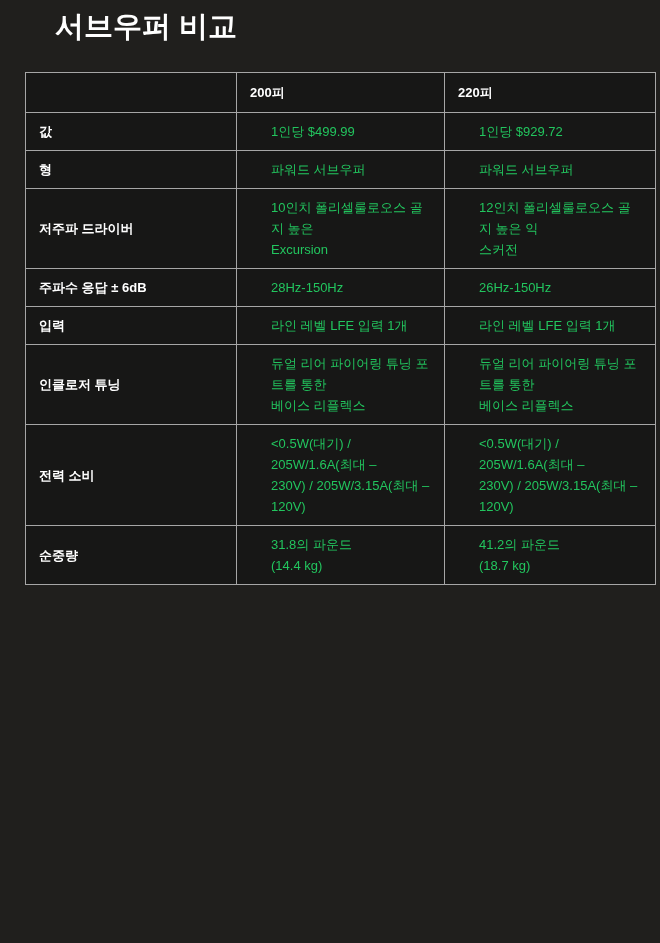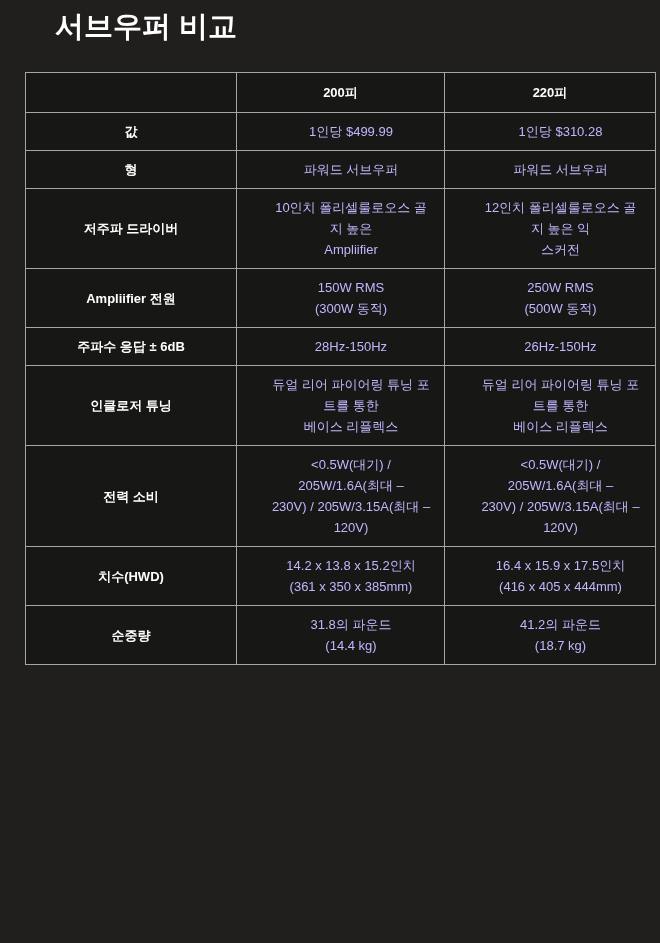--- a/index.html
+++ b/index.html
@@ -29,31 +29,31 @@
     border-collapse: collapse;
     table-layout: fixed;
     background: #171716;
   }
   table.compare th,
   table.compare td {
     border: 1px solid #a6a6a6;
     padding: 8px 13px;
     font-size: 13px;
     line-height: 21px;
-    text-align: center;
+    text-align: left;
     vertical-align: middle;
     white-space: pre-line;
     overflow: hidden;
   }
   table.compare th {
     color: #ffffff;
     font-weight: 700;
   }
   table.compare td {
-    color: #c4b5fd;
+    color: #22c55e;
     font-weight: 400;
     padding-left: 34px;
   }
   thead th { height: 40px; }
 </style>
 </head>
 <body>
 
 <div class="page">
   <div class="title">서브우퍼 비교</div>
@@ -68,68 +68,59 @@
       <tr>
         <th></th>
         <th>200피</th>
         <th>220피</th>
       </tr>
     </thead>
     <tbody>
       <tr>
         <th>값</th>
         <td>1인당 $499.99</td>
-        <td>1인당 $310.28</td>
+        <td>1인당 $929.72</td>
       </tr>
       <tr>
         <th>형</th>
         <td>파워드 서브우퍼</td>
         <td>파워드 서브우퍼</td>
       </tr>
       <tr>
         <th>저주파 드라이버</th>
         <td>10인치 폴리셀룰로오스 골지 높은
-Ampliifier</td>
+Excursion</td>
         <td>12인치 폴리셀룰로오스 골지 높은 익
 스커전</td>
-      </tr>
-      <tr>
-        <th>Ampliifier 전원</th>
-        <td>150W RMS
-(300W 동적)</td>
-        <td>250W RMS
-(500W 동적)</td>
       </tr>
       <tr>
         <th>주파수 응답 ± 6dB</th>
         <td>28Hz-150Hz</td>
         <td>26Hz-150Hz</td>
+      </tr>
+      <tr>
+        <th>입력</th>
+        <td>라인 레벨 LFE 입력 1개</td>
+        <td>라인 레벨 LFE 입력 1개</td>
       </tr>
       <tr>
         <th>인클로저 튜닝</th>
         <td>듀얼 리어 파이어링 튜닝 포트를 통한
 베이스 리플렉스</td>
         <td>듀얼 리어 파이어링 튜닝 포트를 통한
 베이스 리플렉스</td>
       </tr>
       <tr>
         <th>전력 소비</th>
         <td>&lt;0.5W(대기) / 205W/1.6A(최대 –
 230V) / 205W/3.15A(최대 – 120V)</td>
         <td>&lt;0.5W(대기) / 205W/1.6A(최대 –
 230V) / 205W/3.15A(최대 – 120V)</td>
       </tr>
       <tr>
-        <th>치수(HWD)</th>
-        <td>14.2 x 13.8 x 15.2인치
-(361 x 350 x 385mm)</td>
-        <td>16.4 x 15.9 x 17.5인치
-(416 x 405 x 444mm)</td>
-      </tr>
-      <tr>
         <th>순중량</th>
         <td>31.8의 파운드
 (14.4 kg)</td>
         <td>41.2의 파운드
 (18.7 kg)</td>
       </tr>
 
     </tbody>
   </table>
 </div>

